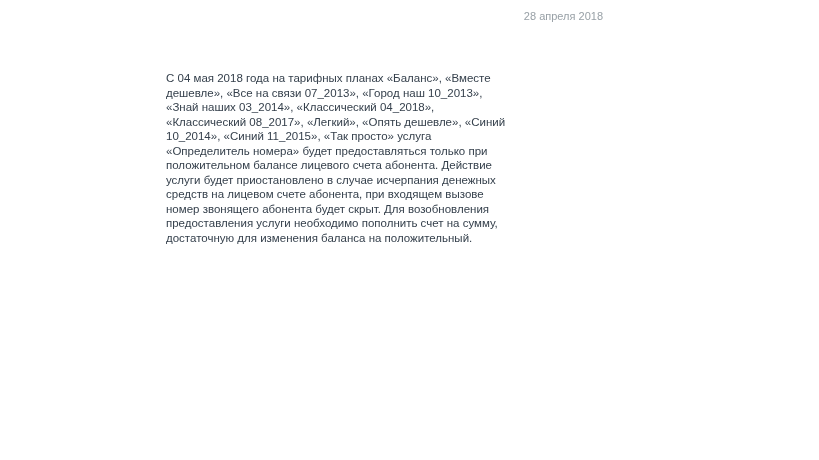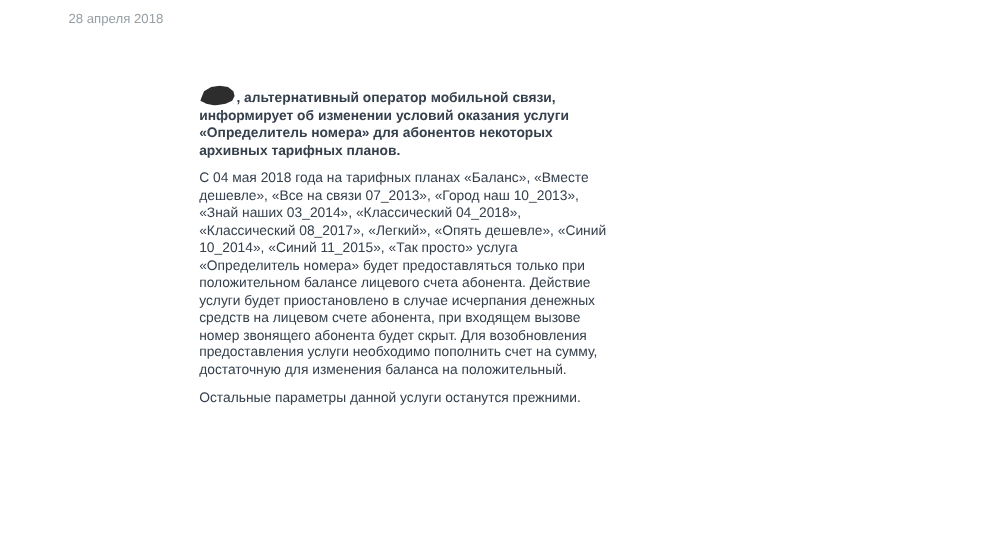--- a/index.html
+++ b/index.html
@@ -23,21 +23,21 @@
     font-family: "Liberation Sans", sans-serif;
     overflow: hidden;
   }
   .article-head {
     position: absolute;
     left: 57px;
     top: 9px;
     width: 546px;
   }
   .date {
-    text-align: left;
+    text-align: right;
     font-size: 11px;
     line-height: 15px;
     color: var(--date-color);
   }
   .title {
     margin: 1px 0 0 0;
     font-family: "DejaVu Serif", serif;
     font-weight: 700;
     font-size: 24px;
     letter-spacing: -0.6px;
@@ -77,18 +77,14 @@
   }
 </style>
 </head>
 <body>
 
 <header class="article-head">
   <div class="date">28 апреля 2018</div>
 </header>
 
 <main class="content">
-  <p class="lead"><svg class="redaction-blob" viewBox="0 0 30 17" xmlns="http://www.w3.org/2000/svg" aria-hidden="true">
-        <path d="M2 10 L4 5 L10 1.5 L17 0.5 L24 1.5 L28.5 5 L29.5 9 L27.5 13 L22 15.5 L13 17 L6 15.5 L1 13 Z M6 7 L8 9 L6 10 Z" fill="#2d2d2d"></path>
-      </svg><span>, альтернативный оператор мобильной связи, информирует об изменении условий оказания услуги «Определитель номера» для абонентов некоторых архивных тарифных планов.</span></p>
   <p>С 04 мая 2018 года на тарифных планах «Баланс», «Вместе дешевле», «Все на связи 07_2013», «Город наш 10_2013», «Знай наших 03_2014», «Классический 04_2018», «Классический 08_2017», «Легкий», «Опять дешевле», «Синий 10_2014», «Синий 11_2015», «Так просто» услуга «Определитель номера» будет предоставляться только при положительном балансе лицевого счета абонента. Действие услуги будет приостановлено в случае исчерпания денежных средств на лицевом счете абонента, при входящем вызове номер звонящего абонента будет скрыт. Для возобновления предоставления услуги необходимо пополнить счет на сумму, достаточную для изменения баланса на положительный.</p>
-  <p>Остальные параметры данной услуги останутся прежними.</p>
 </main>
 
 </body></html>

